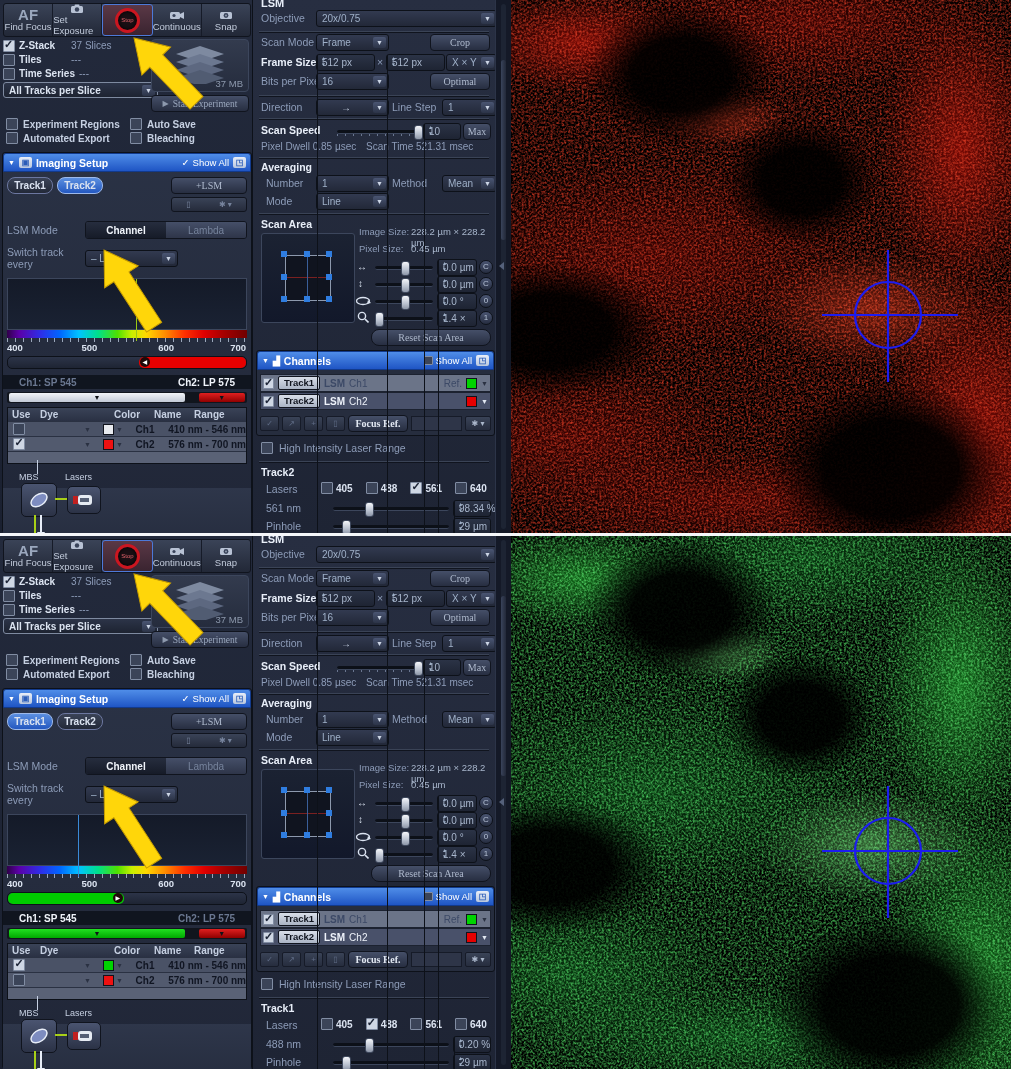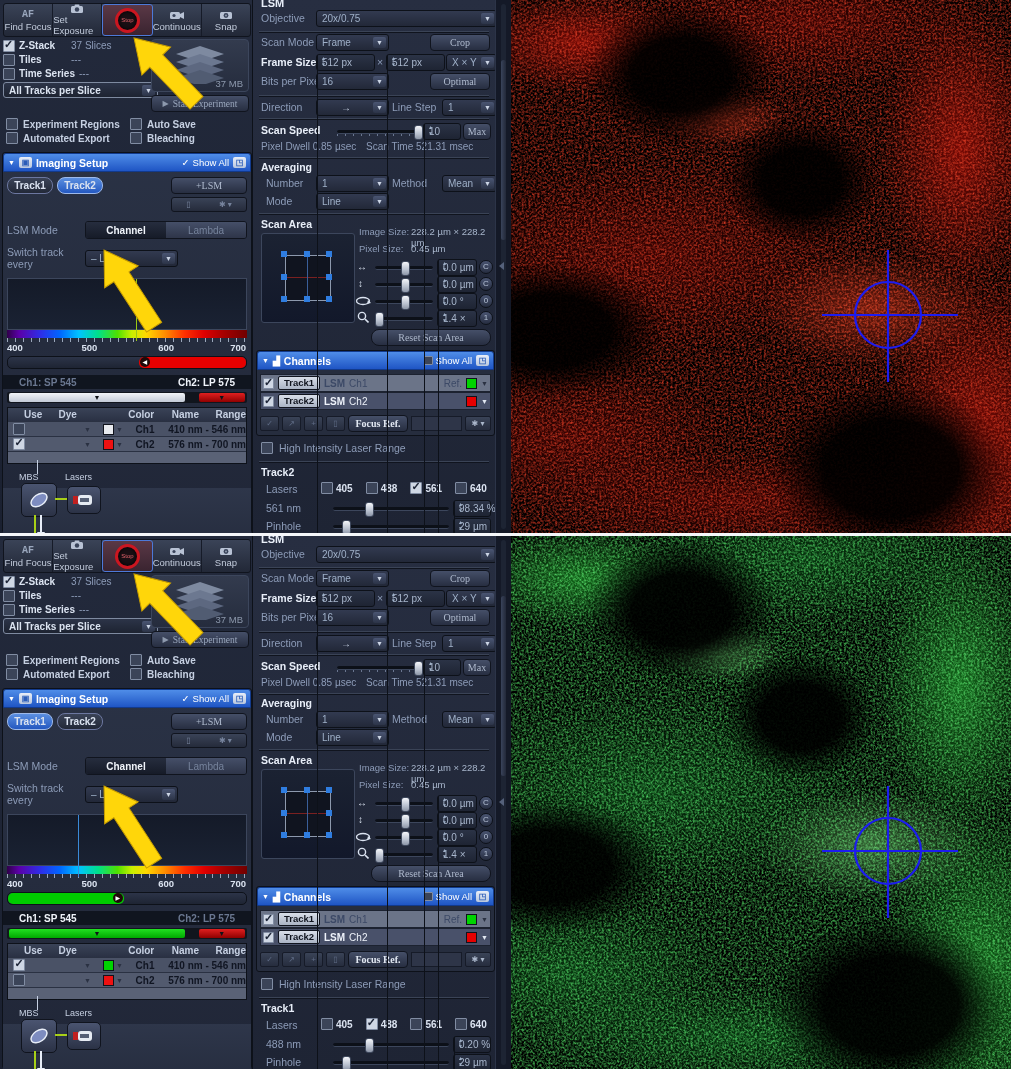--- a/index.html
+++ b/index.html
@@ -34,21 +34,21 @@
   .slider{position:relative;height:3px;background:#0c1018;border-radius:2px;border-bottom:1px solid #3c465c;}
   .thumb{position:absolute;top:-5px;width:7px;height:13px;margin-left:-3px;border-radius:3px;
       background:linear-gradient(#f4f6fa,#b9c1cf 60%,#8e97a8);border:1px solid #404a5e;}
 
   
   .leftcol{position:absolute;left:0;top:0;width:252px;height:533px;background:linear-gradient(#232a3c,#1a2030);}
   .toolbar{position:absolute;left:3px;top:3px;width:246px;height:32px;display:flex;
       background:linear-gradient(#3a4357,#222837);border:1px solid #10141e;border-radius:3px;}
   .tbtn{flex:1;display:flex;flex-direction:column;align-items:center;justify-content:center;
       border-right:1px solid #161b28;color:#c2cbdb;}
-  .tbtn .t1{font-size:10px;font-weight:bold;color:#9aa7bd;height:12px;display:flex;align-items:center;font-family:Liberation Mono, monospace;}
+  .tbtn .t1{font-size:15px;font-weight:bold;color:#9aa7bd;height:12px;display:flex;align-items:center;}
   .tbtn .t2{font-size:9.5px;}
   .tbtn.stop{background:linear-gradient(#5a3846,#3a2430);border:1px solid #4d79d8;border-radius:3px;}
   .stopring{width:19px;height:19px;border-radius:50%;border:3px solid #cc1620;background:#1a0f14;
       display:flex;align-items:center;justify-content:center;box-shadow:0 0 4px #000 inset;}
   .stopring i{font-style:normal;font-size:6px;color:#e2626a;}
 
   .expbox{position:absolute;left:3px;top:39px;width:246px;height:73px;}
   .exp-row{display:flex;align-items:center;height:13px;margin-bottom:1px;}
   .exp-row .nm{width:52px;font-size:10px;color:#dbe3f0;font-weight:bold;margin-left:4px;}
   .exp-row .vv{font-size:10px;color:#8d9cb8;}
@@ -96,21 +96,21 @@
       color:#fff;font-size:6px;line-height:10px;text-align:center;z-index:2;}
   .chhdr{margin:6px -4px 0 -4px;height:14px;background:#10151f;display:flex;align-items:center;
       justify-content:space-between;padding:0 16px;font-size:10px;font-weight:bold;color:#6a7档790;color:#6a7790;}
   .chhdr .active{color:#f0f4fa;}
   .dualslider{position:relative;margin-top:3px;height:11px;background:#11151d;border-radius:2px;}
   .gseg{position:absolute;top:1px;bottom:1px;border-radius:2px;display:flex;align-items:center;justify-content:center;}
   .gseg i{font-style:normal;font-size:7px;color:#101318;line-height:1;}
   .dyetable{margin-top:4px;border:1px solid #0d1119;font-size:10px;}
   .dyehead{display:flex;height:13px;background:linear-gradient(#3a4burst357,#2a3144);background:linear-gradient(#3a4357,#2a3144);
       color:#c6d0e2;font-weight:bold;align-items:center;}
-  .dyehead span{padding-left:16px;}
+  .dyehead span{padding-left:4px;}
   .dye-row{display:flex;height:14px;align-items:center;background:#4a5266;border-top:1px solid #2a3142;}
   .dye-row:nth-child(odd){background:#525a6e;}
   .c-use{width:28px;display:flex;justify-content:center;}
   .c-dye{width:74px;display:flex;justify-content:flex-end;padding-right:6px;}
   .c-col{width:40px;display:flex;align-items:center;gap:2px;padding-left:6px;}
   .c-name{width:40px;color:#101522;font-weight:bold;}
   .c-range{flex:1;color:#101522;font-weight:bold;white-space:nowrap;}
   .swatch{width:9px;height:9px;border:1px solid #10131c;}
   .mini-arrow{font-size:7px;color:#2a3142;}
   .emptyrow{height:11px;background:#5a6276;border-top:1px solid #2a3142;}

